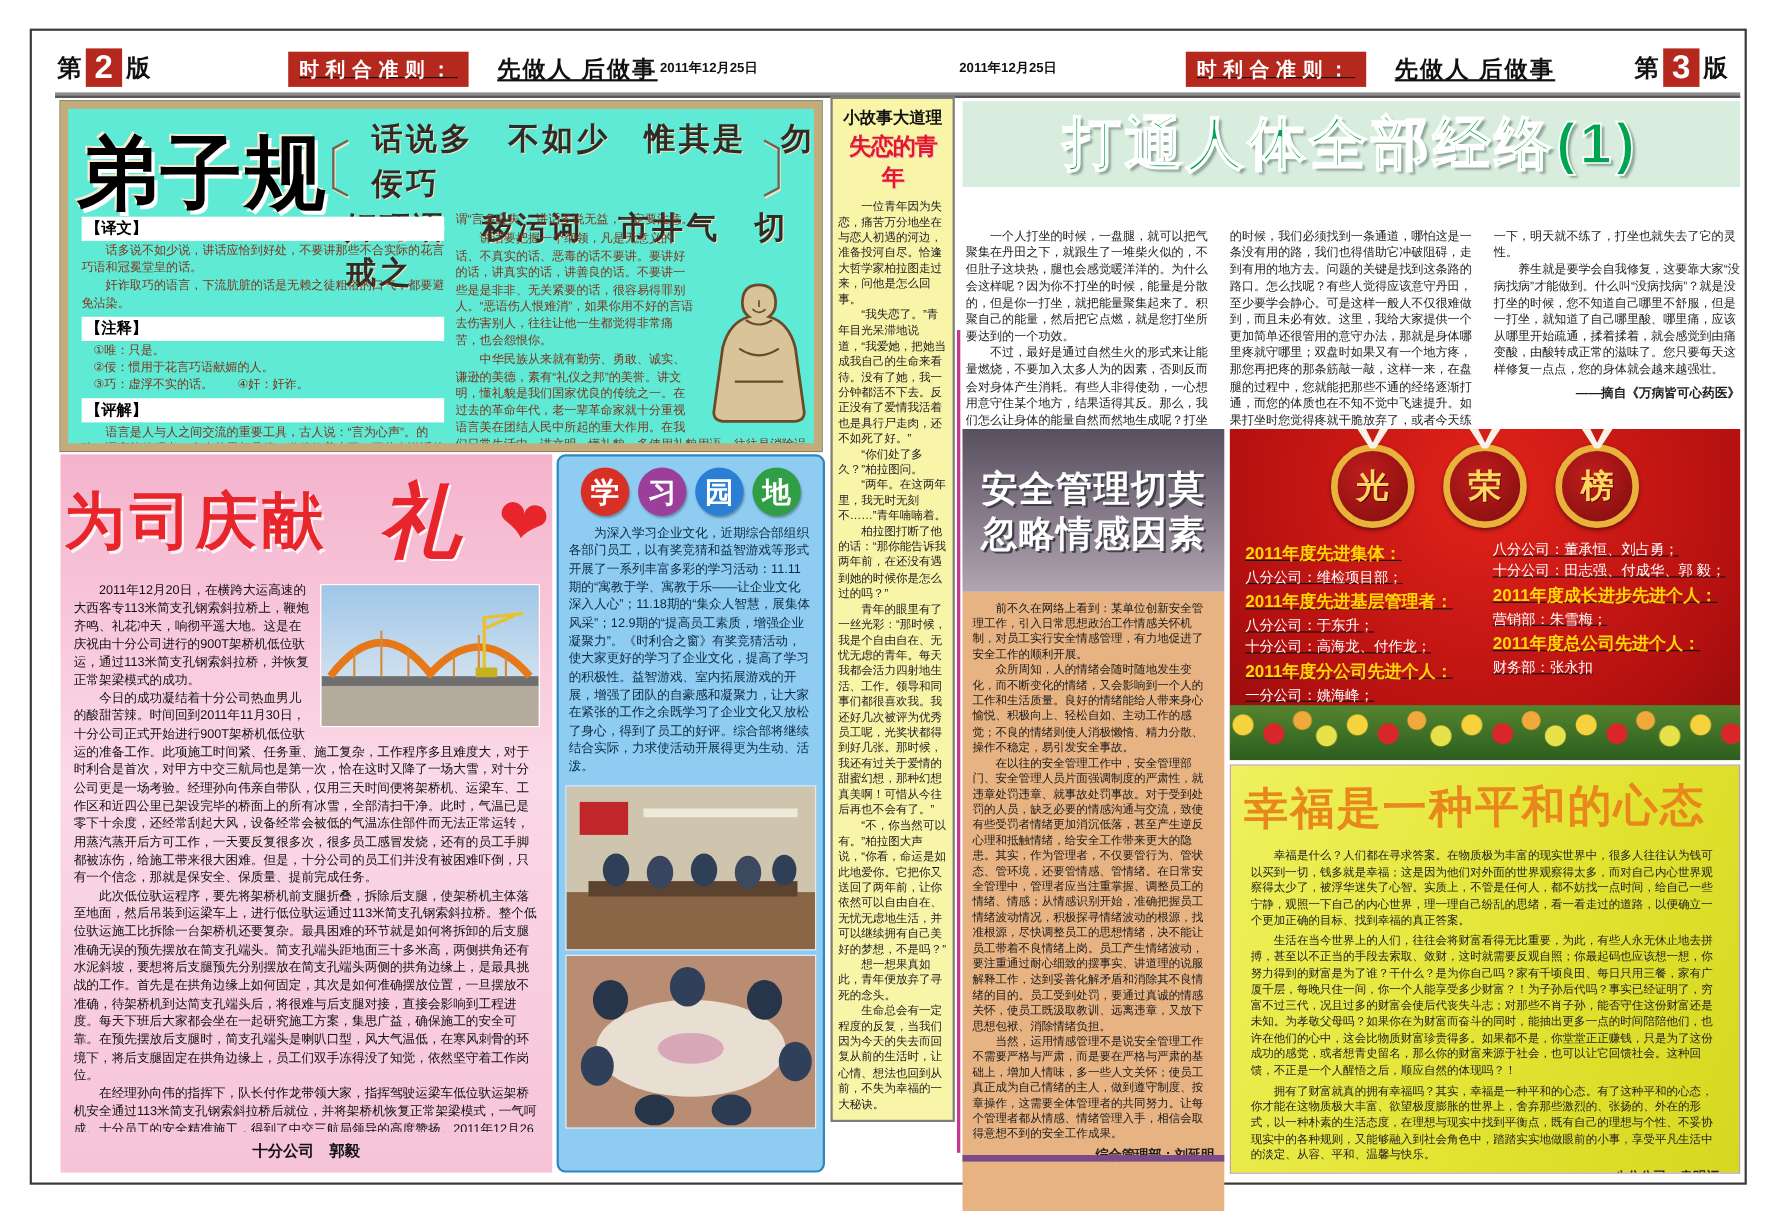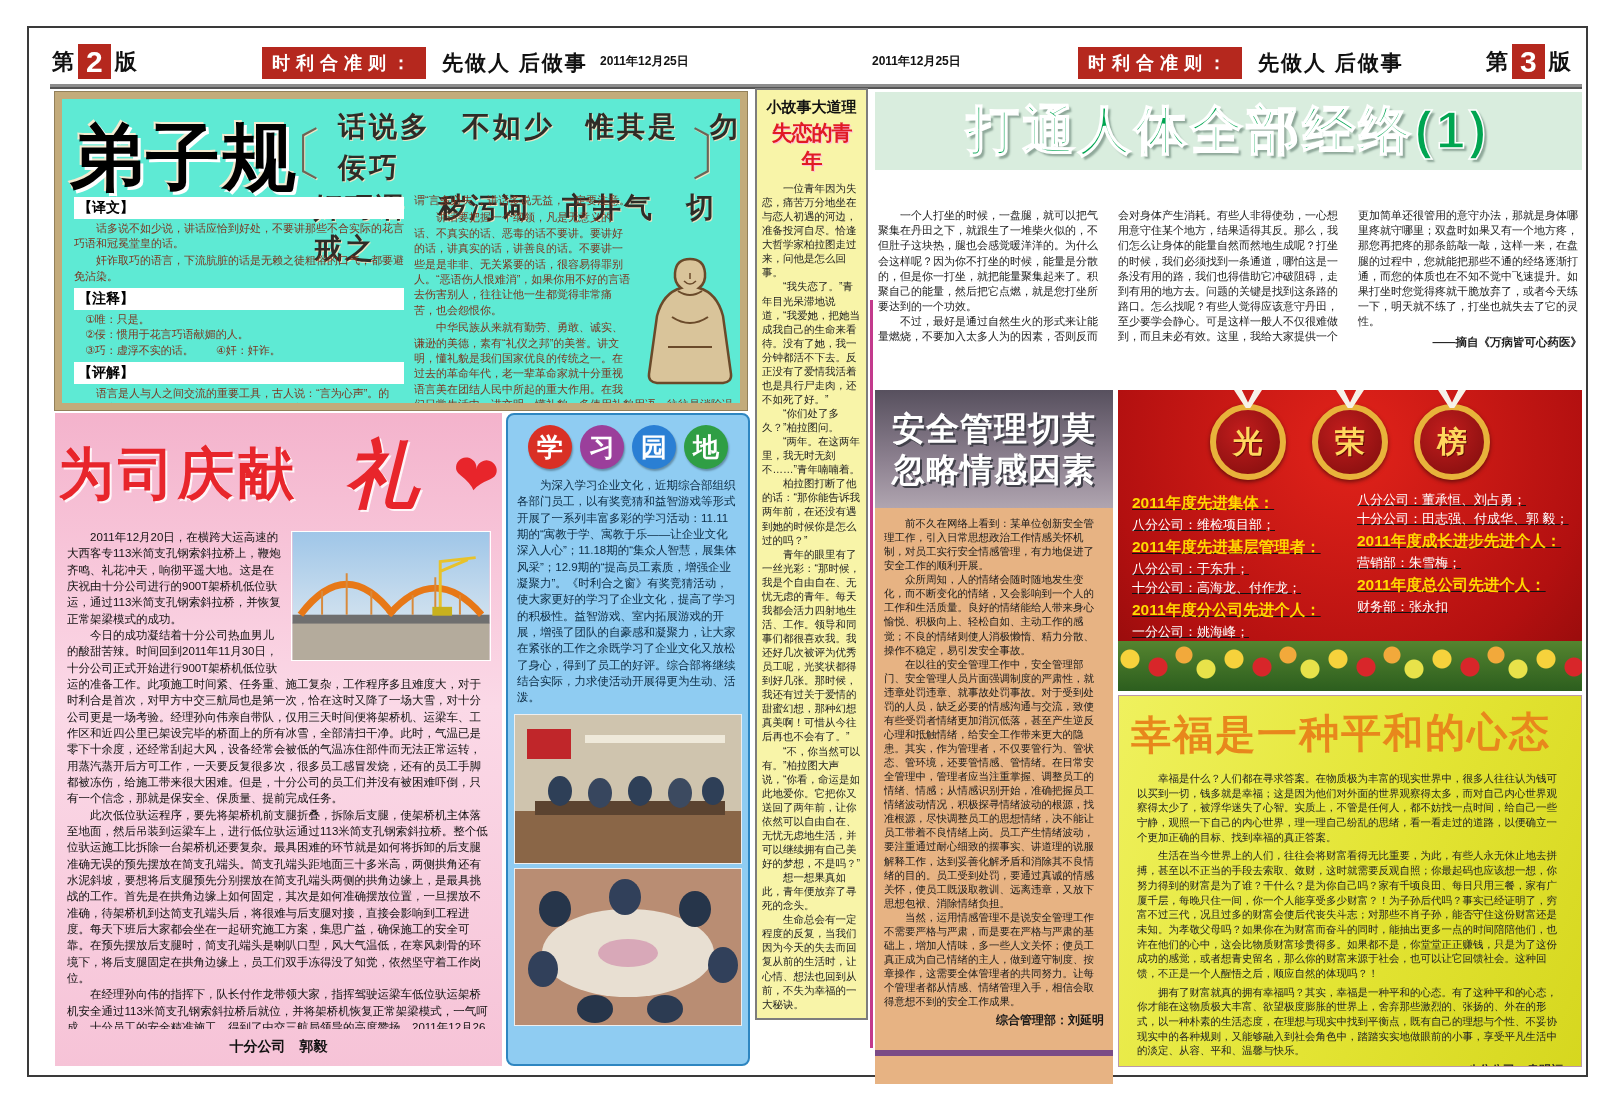--- a/index.html
+++ b/index.html
@@ -4,21 +4,21 @@
 <style>
   html,body{margin:0;padding:0;background:#e9e9e9;}
   #canvas{position:relative;width:1612px;height:1101px;background:#fff;overflow:hidden;
           font-family:"Liberation Sans","DejaVu Sans",sans-serif;color:#111;}
   .abs{position:absolute;}
   .frame{left:27px;top:26px;width:1557px;height:1047px;border:2px solid #3a3a3a;}
   
   .pagelabel{font-size:22px;font-weight:bold;display:flex;align-items:center;gap:4px;}
   .numbox{display:inline-block;background:#b5281e;color:#fff;font-size:30px;font-weight:900;
           padding:1px 8px;line-height:1.1;}
-  .masthead{display:flex;align-items:center;gap:16px;}
+  .masthead{display:flex;align-items:center;gap:26px;text-decoration:underline;}
   .mastbox{background:#b5281e;color:#fff;font-weight:bold;font-size:18px;letter-spacing:6px;
            padding:4px 10px;}
   .motto{font-size:21px;font-weight:900;letter-spacing:2px;}
   .dateline{font-size:12px;font-weight:bold;}
   .hrule{background:#8d8d8d;border-bottom:2px solid #555;}
   
   .dizigui{left:55px;top:92px;width:692px;height:318px;background:#5eead4;
            border:7px solid #c3ab7b;outline:1px solid #93805a;box-sizing:border-box;}
   .dz-title{left:8px;top:10px;font-size:74px;font-weight:900;color:#000;
             text-shadow:3px 3px 0 #fff,-2px -2px 0 #f4ead0;letter-spacing:2px;}
@@ -69,21 +69,21 @@
   .greentitle{left:875px;top:92px;width:707px;height:78px;background:#d9edde;
               display:flex;align-items:center;justify-content:center;}
   .greentitle span{font-size:52px;font-weight:900;color:#00a551;letter-spacing:4px;
                    -webkit-text-stroke:1.5px #fff;text-shadow:3px 3px 2px #8fa89a;}
   .meridian-body{left:878px;top:192px;width:704px;height:212px;column-count:3;column-gap:16px;
                  font-size:11px;line-height:1.38;overflow:hidden;color:#1c1c1c;margin-top:16px;}
   .meridian-body p{margin:0;text-indent:2em;}
   .attr{text-align:right;font-weight:900;font-size:11.5px;text-indent:0 !important;margin-top:6px !important;}
   
   .safety{left:875px;top:390px;width:238px;height:660px;box-sizing:border-box;}
-  .safety-hdr{height:118px;background:linear-gradient(180deg,#57505e,#8d8190 60%,#b0a5b0);
+  .safety-hdr{height:148px;background:linear-gradient(180deg,#57505e,#8d8190 60%,#b0a5b0);
               display:flex;flex-direction:column;align-items:center;justify-content:center;}
   .safety-hdr div{font-size:33px;font-weight:900;color:#fff;letter-spacing:1px;
                   text-shadow:2px 2px 0 #41414a;line-height:1.25;}
   .safety-body{background:#e7b383;height:576px;box-sizing:border-box;padding:8px 9px;
                overflow:hidden;font-size:10.5px;line-height:1.34;color:#1a1a1a;}
   .safety-body p{margin:0;text-indent:2em;}
   .sig-right{text-align:right;font-weight:900;font-size:12px;text-indent:0 !important;margin-top:4px !important;}
   .bar-purple{left:875px;top:1050px;width:238px;height:6px;background:#7a4b86;}
   
   .honor{left:1118px;top:390px;width:464px;height:301px;
@@ -260,20 +260,21 @@
     <p>生命总会有一定程度的反复，当我们因为今天的失去而回复从前的生活时，让心情、想法也回到从前，不失为幸福的一大秘诀。</p>
   </div>
   <div class="abs vline-magenta"></div>
 
   <div class="abs greentitle">
     <span>打通人体全部经络(1)</span>
   </div>
   <div class="abs meridian-body">
     <p>一个人打坐的时候，一盘腿，就可以把气聚集在丹田之下，就跟生了一堆柴火似的，不但肚子这块热，腿也会感觉暖洋洋的。为什么会这样呢？因为你不打坐的时候，能量是分散的，但是你一打坐，就把能量聚集起来了。积聚自己的能量，然后把它点燃，就是您打坐所要达到的一个功效。</p>
     <p>不过，最好是通过自然生火的形式来让能量燃烧，不要加入太多人为的因素，否则反而会对身体产生消耗。有些人非得使劲，一心想用意守住某个地方，结果适得其反。那么，我们怎么让身体的能量自然而然地生成呢？打坐的时候，我们必须找到一条通道，哪怕这是一条没有用的路，我们也得借助它冲破阻碍，走到有用的地方去。问题的关键是找到这条路的路口。怎么找呢？有些人觉得应该意守丹田，至少要学会静心。可是这样一般人不仅很难做到，而且未必有效。这里，我给大家提供一个更加简单还很管用的意守办法，那就是身体哪里疼就守哪里；双盘时如果又有一个地方疼，那您再把疼的那条筋敲一敲，这样一来，在盘腿的过程中，您就能把那些不通的经络逐渐打通，而您的体质也在不知不觉中飞速提升。如果打坐时您觉得疼就干脆放弃了，或者今天练一下，明天就不练了，打坐也就失去了它的灵性。</p>
+    <p>养生就是要学会自我修复，这要靠大家“没病找病”才能做到。什么叫“没病找病”？就是没打坐的时候，您不知道自己哪里不舒服，但是一打坐，就知道了自己哪里酸、哪里痛，应该从哪里开始疏通，揉着揉着，就会感觉到由痛变酸，由酸转成正常的滋味了。您只要每天这样修复一点点，您的身体就会越来越强壮。</p>
     <p class="attr">——摘自《万病皆可心药医》</p>
   </div>
 
   <div class="abs safety">
     <div class="safety-hdr">
       <div>安全管理切莫</div>
       <div>忽略情感因素</div>
     </div>
     <div class="safety-body">
       <p>前不久在网络上看到：某单位创新安全管理工作，引入日常思想政治工作情感关怀机制，对员工实行安全情感管理，有力地促进了安全工作的顺利开展。</p>

